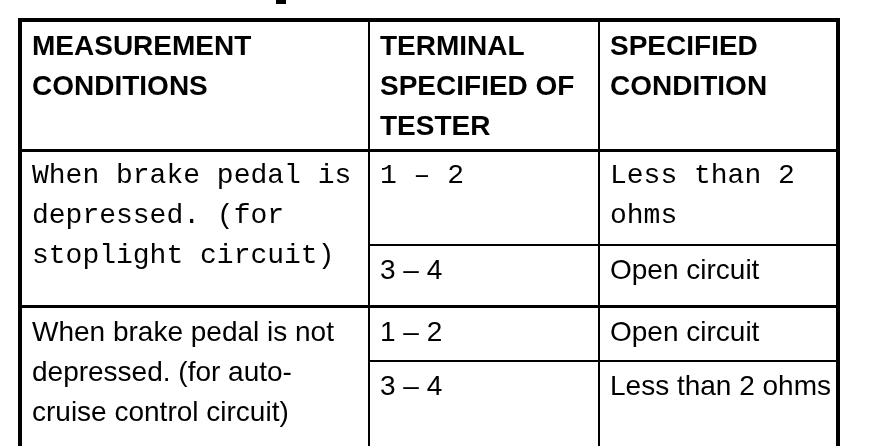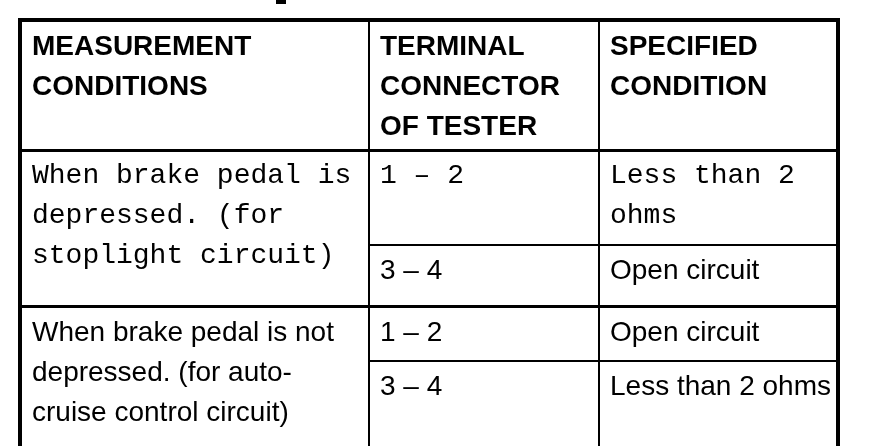--- a/index.html
+++ b/index.html
@@ -65,21 +65,21 @@
 
 <table class="spec-table">
   <colgroup>
     <col class="c1">
     <col class="c2">
     <col class="c3">
   </colgroup>
   <thead>
     <tr>
       <th>MEASUREMENT CONDITIONS</th>
-      <th>TERMINAL CONNECTOR OF TESTER</th>
+      <th>TERMINAL SPECIFIED OF TESTER</th>
       <th>SPECIFIED CONDITION</th>
     </tr>
   </thead>
   <tbody>
     <tr class="r1a">
       <td rowspan="2">When brake pedal is depressed. (for stoplight circuit)</td>
       <td>1 – 2</td>
       <td>Less than 2 ohms</td>
     </tr>
     <tr class="r1b">

